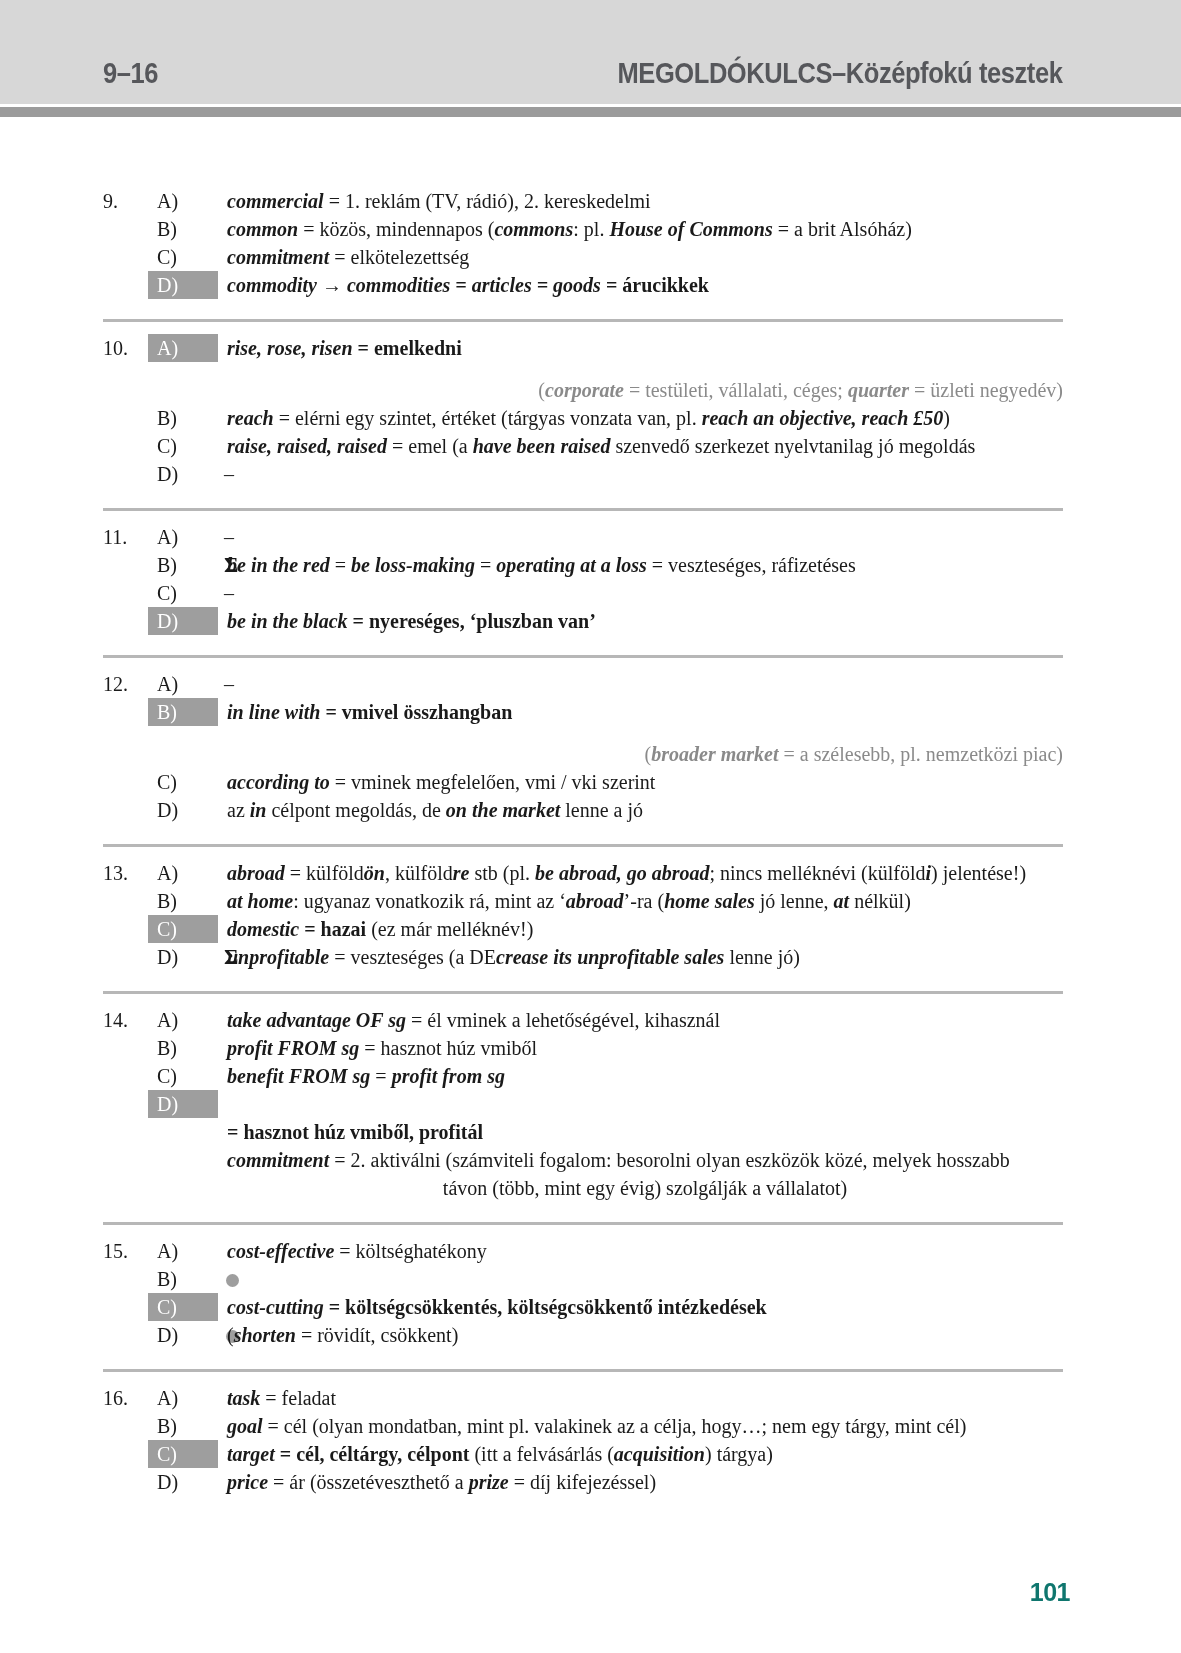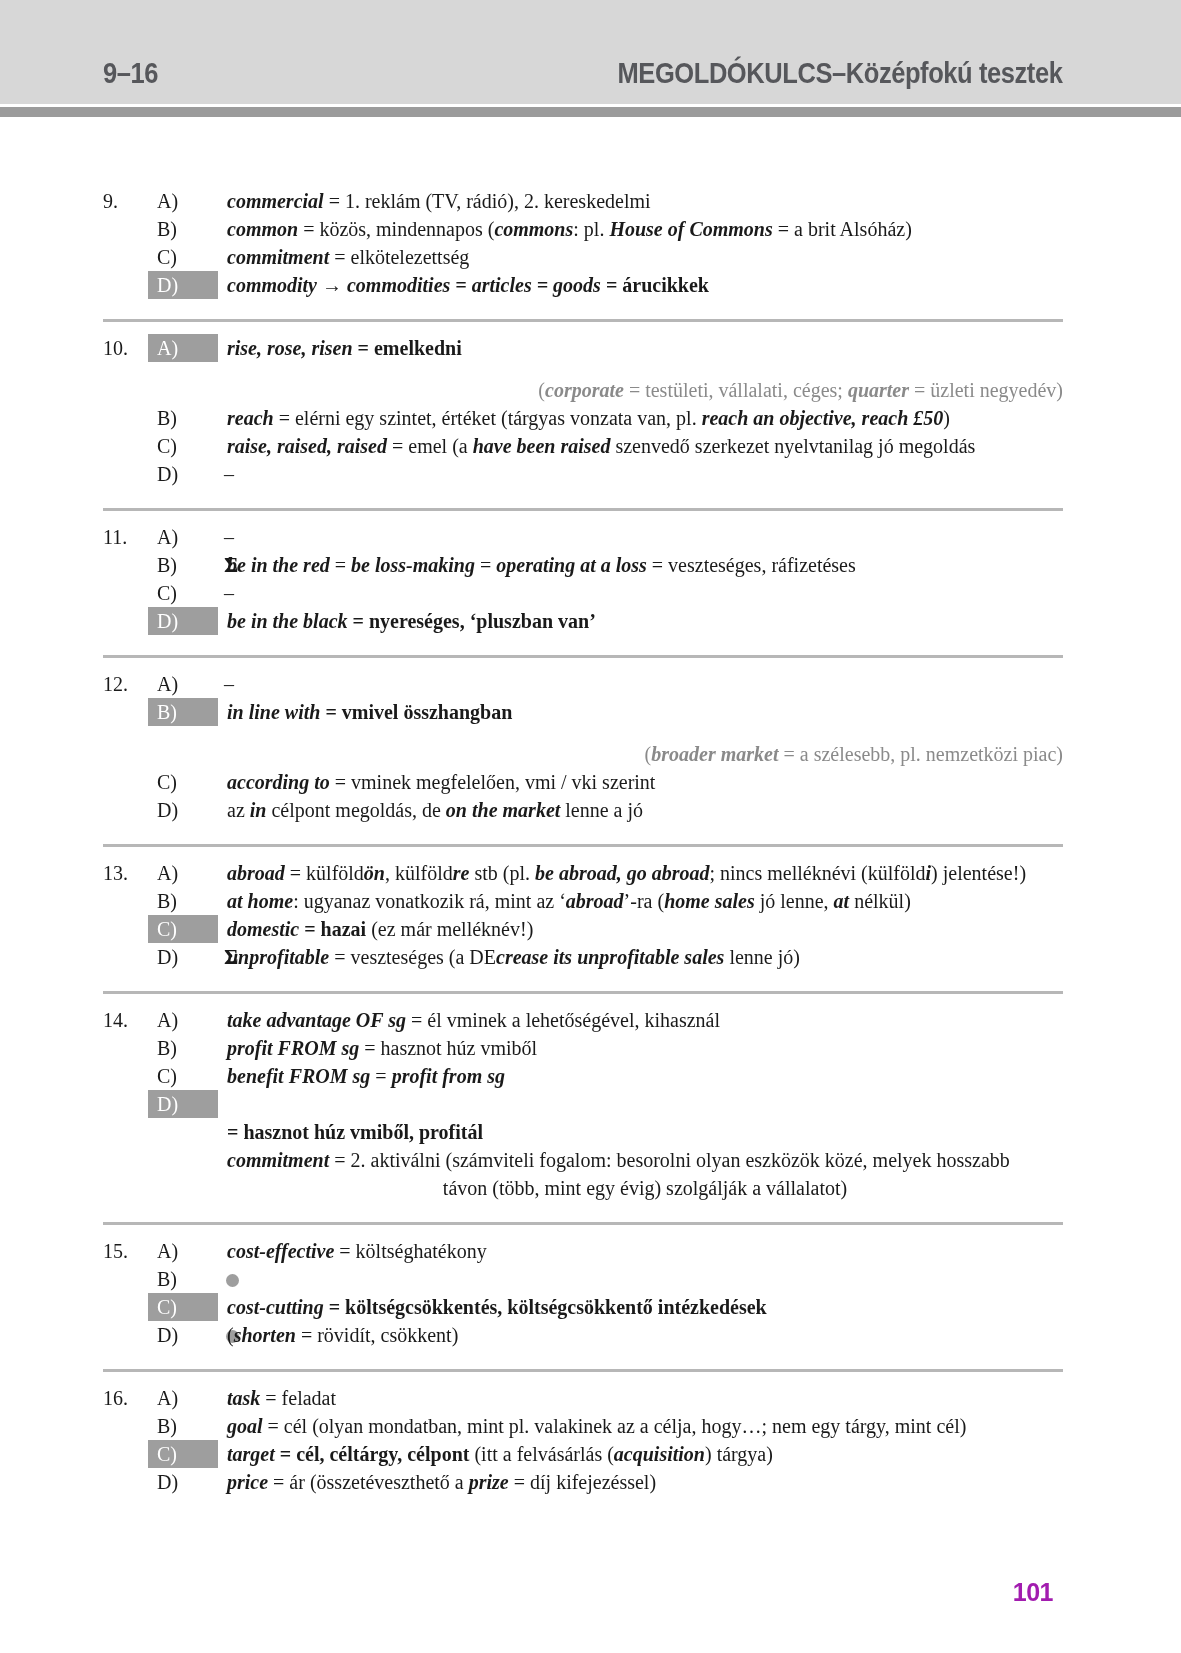--- a/index.html
+++ b/index.html
@@ -58,23 +58,23 @@
   .runs{white-space:nowrap;}
   .note{
     color:#8a8a8a;font-size:20px;white-space:nowrap;margin-left:12px;margin-top:42px;
   }
   .run.r{font-style:normal;font-weight:normal;}
   .run.i{font-style:italic;font-weight:bold;}
   .run.b{font-weight:bold;}
   .run.bi{font-weight:bold;font-style:italic;}
   
   .page-num{
-    position:absolute;top:1578px;right:128px;
+    position:absolute;top:1578px;right:111px;
     font-family:"Liberation Sans", sans-serif;
-    font-weight:bold;font-size:25px;color:#a21caf;
+    font-weight:bold;font-size:25px;color:#0f766e;
     letter-spacing:-0.5px;
   }
 </style>
 </head>
 <body>
 
 <div class="page">
   <header>
     <div class="header-band">
       <span class="header-text header-left">9–16</span>

